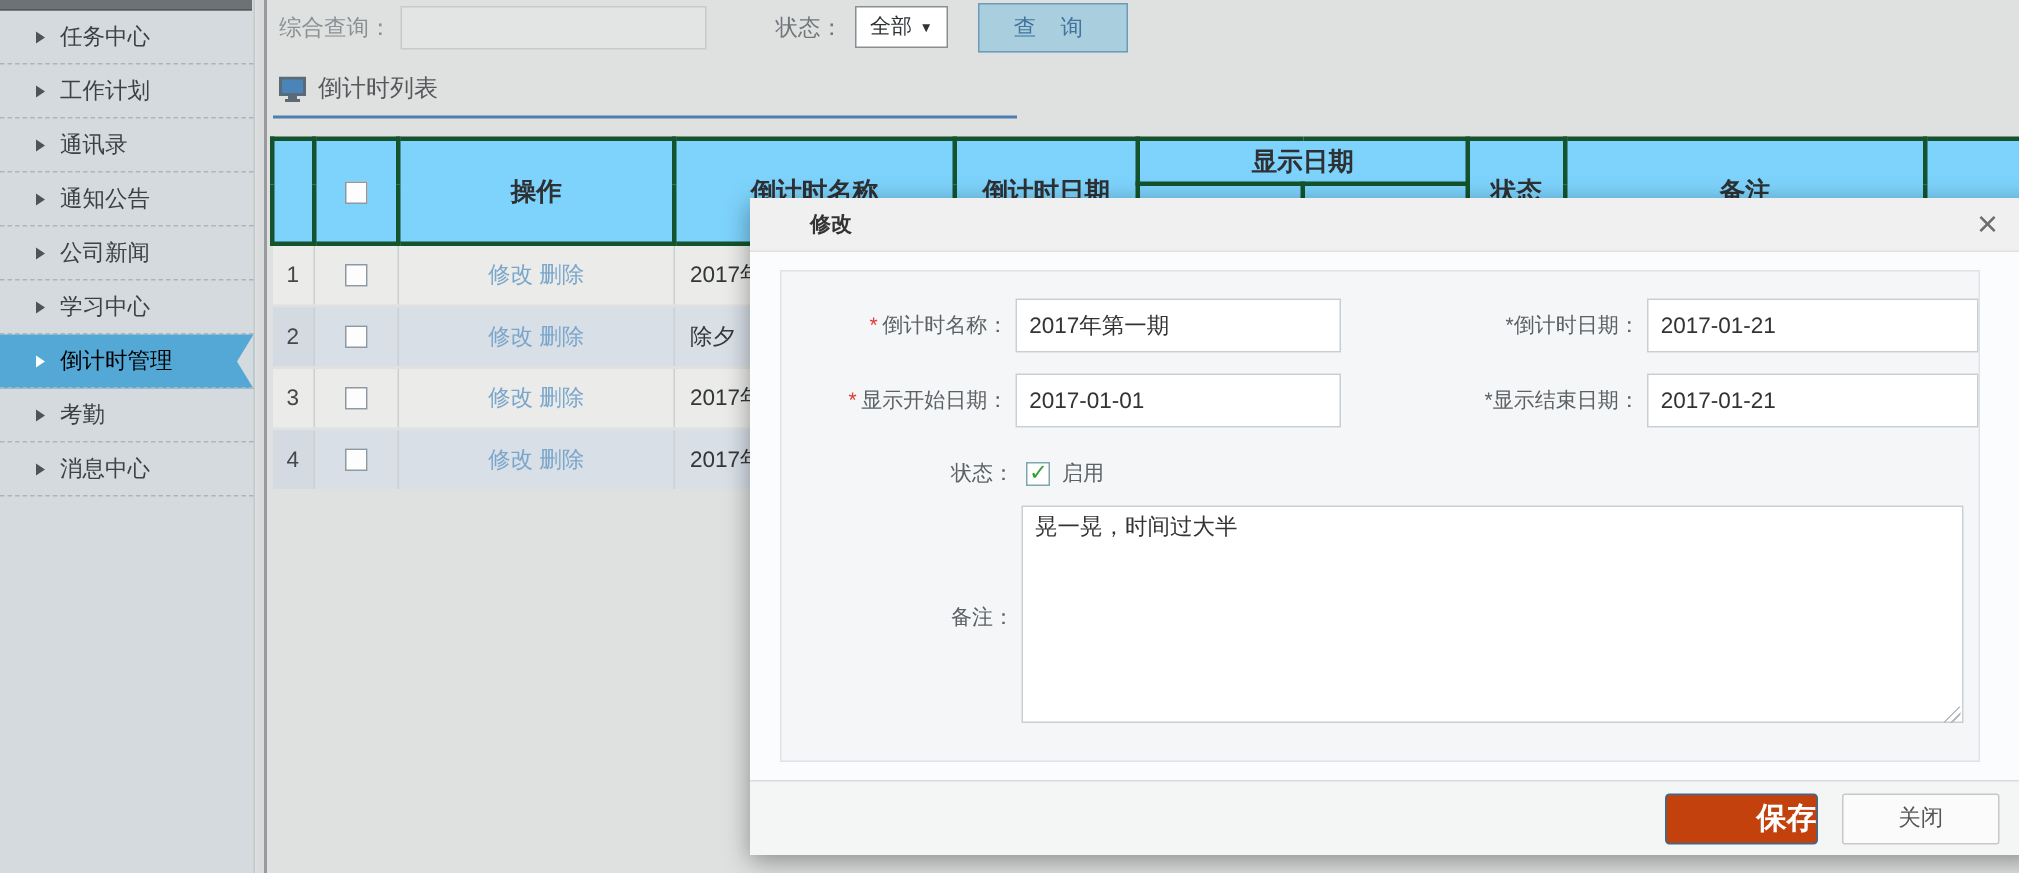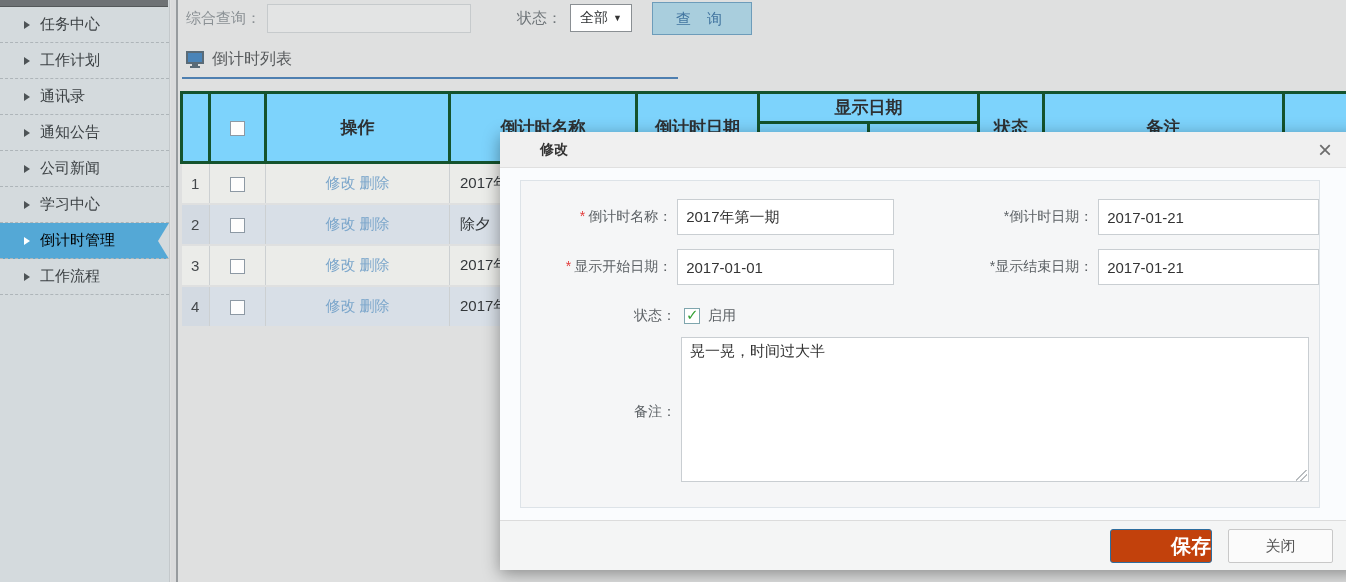--- a/index.html
+++ b/index.html
@@ -103,21 +103,25 @@
     <div class="menu-item">
       <span class="tri"></span>
       <span>学习中心</span>
     </div>
     <div class="menu-item active">
       <span class="tri"></span>
       <span>倒计时管理</span>
     </div>
     <div class="menu-item">
       <span class="tri"></span>
-      <span>工作流程</span>
+      <span>考勤</span>
+    </div>
+    <div class="menu-item">
+      <span class="tri"></span>
+      <span>消息中心</span>
     </div>
   </aside>
   <div class="gutter"></div>
 
   <main class="content">
 
     <div class="search-bar">
       <span class="search-label">综合查询：</span>
       <input class="search-input" type="text" value="" style="">
       <span class="status-label">状态：</span>

